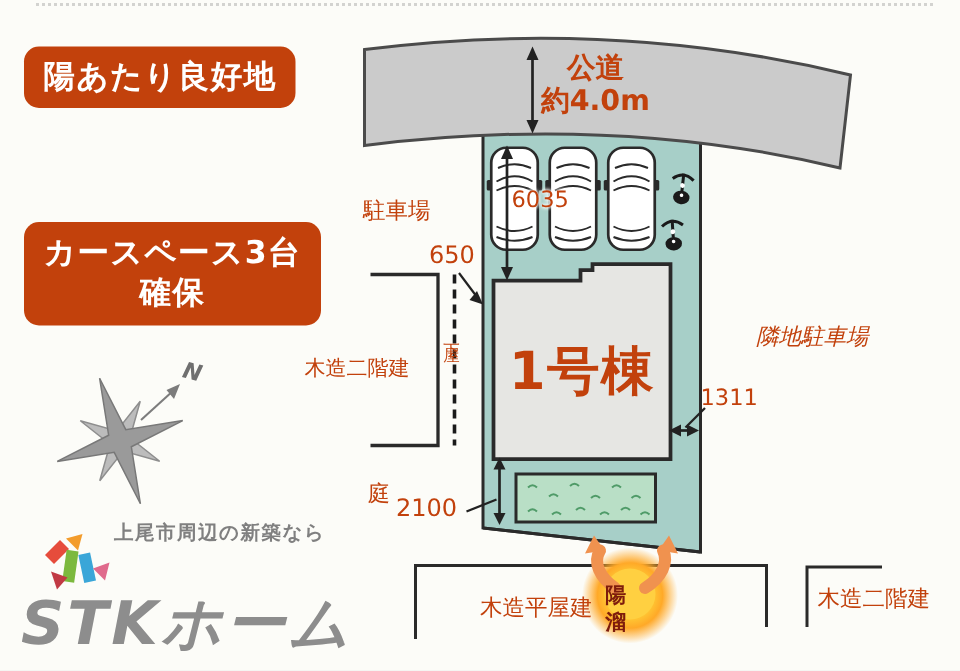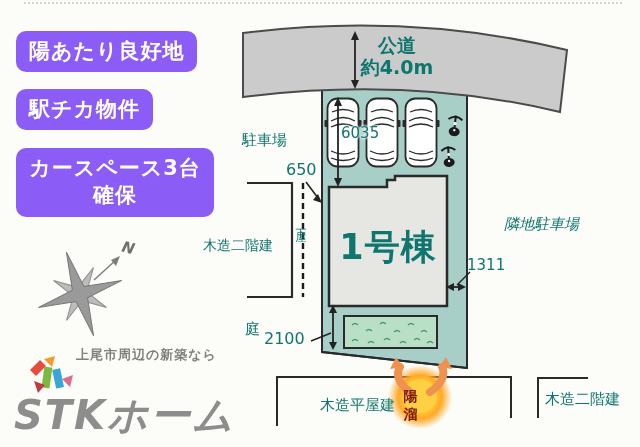--- a/index.html
+++ b/index.html
@@ -2,29 +2,29 @@
 <html><head>
 <meta charset="utf-8">
 <style>
   html,body{margin:0;padding:0;}
   body{background:#e9e9e9;font-family:"DejaVu Sans","Liberation Sans",sans-serif;}
   .canvas{position:relative;width:640px;height:447px;background:#fcfcf8;overflow:hidden;}
   .canvas svg{position:absolute;left:0;top:0;}
   .scan-edge{position:absolute;top:2px;left:24px;right:18px;border-top:2px dotted #c3c3c0;opacity:.7;}
 
   
-  .badge{position:absolute;background:#8b5cf6;color:#ffffff;border-radius:10px;
+  .badge{position:absolute;background:#c2410c;color:#ffffff;border-radius:10px;
          font-weight:bold;font-size:21px;line-height:1.3;padding:7px 13px;
          white-space:pre-line;text-align:center;letter-spacing:1px;}
   .badge1{left:16px;top:31px;}
   .badge2{left:16px;top:89px;}
   .badge3{left:16px;top:148px;width:172px;}
 
   
-  .lbl{position:absolute;color:#0f766e;z-index:3;}
+  .lbl{position:absolute;color:#c2410c;z-index:3;}
   .road-label{left:352px;top:34px;width:90px;text-align:center;font-size:19px;font-weight:600;line-height:1.18;}
   .parking-w{left:242px;top:131px;font-size:15px;}
   .dim650{left:286px;top:160px;font-size:16px;}
   .dim6035{left:341px;top:124px;font-size:15px;text-shadow:0 0 3px #fff,0 0 3px #fff,0 0 2px #fff;}
   .neigh-w{left:203px;top:237px;font-size:14px;}
   .lean-to{left:292px;top:220px;font-size:11px;writing-mode:vertical-rl;letter-spacing:3px;}
   .bldg-name{left:329px;top:224px;width:118px;text-align:center;font-size:35px;font-weight:700;letter-spacing:1px;}
   .neigh-e{left:504px;top:215px;font-size:15px;font-style:italic;}
   .dim1311{left:467px;top:256px;font-size:15px;}
   .garden{left:245px;top:320px;font-size:15px;}
@@ -158,21 +158,20 @@
     <g transform="rotate(-18 52 62)">
       <path d="M73,41 L59,62 L73,83 L52,69 L31,83 L45,62 L31,41 L52,55 Z" fill="#bcbcbc" stroke="#8e8e8e" stroke-width="1"></path>
       <path d="M52,18 L58,56 L96,62 L58,68 L52,106 L46,68 L8,62 L46,56 Z" fill="#9a9a9a" stroke="#787878" stroke-width="1"></path>
     </g>
     <line x1="66" y1="48" x2="88" y2="28" stroke="#7c7c7c" stroke-width="1.4"></line>
     <polygon points="92,24 83,28 88,34" fill="#7c7c7c"></polygon>
   </svg>
   <div class="lbl north">N</div>
 
   <div class="badge badge1">陽あたり良好地</div>
-  <div class="badge badge2">駅チカ物件</div>
   <div class="badge badge3">カースペース3台
 確保</div>
 
   <div class="lbl road-label">
     <div>公道</div>
     <div>約4.0m</div>
   </div>
   <div class="lbl parking-w">駐車場</div>
   <div class="lbl dim650">650</div>
   <div class="lbl dim6035">6035</div>

